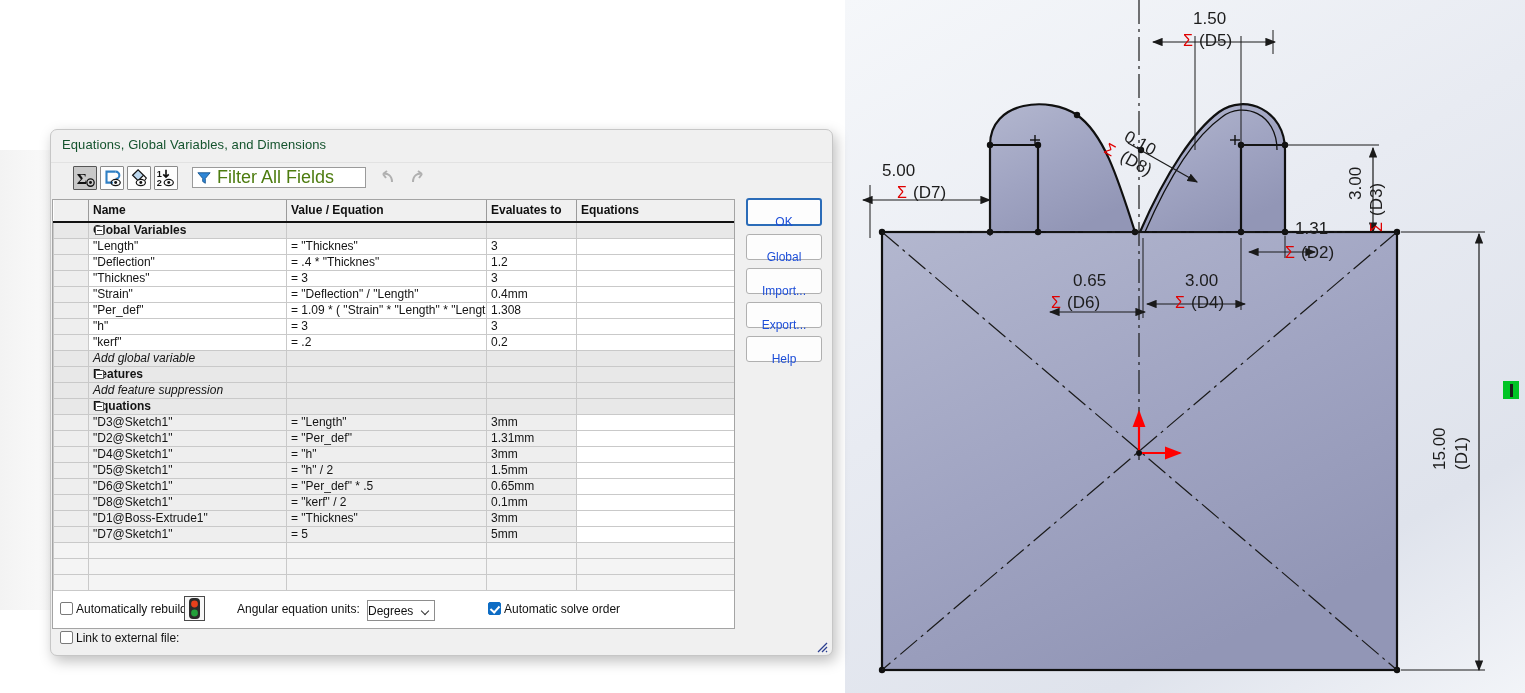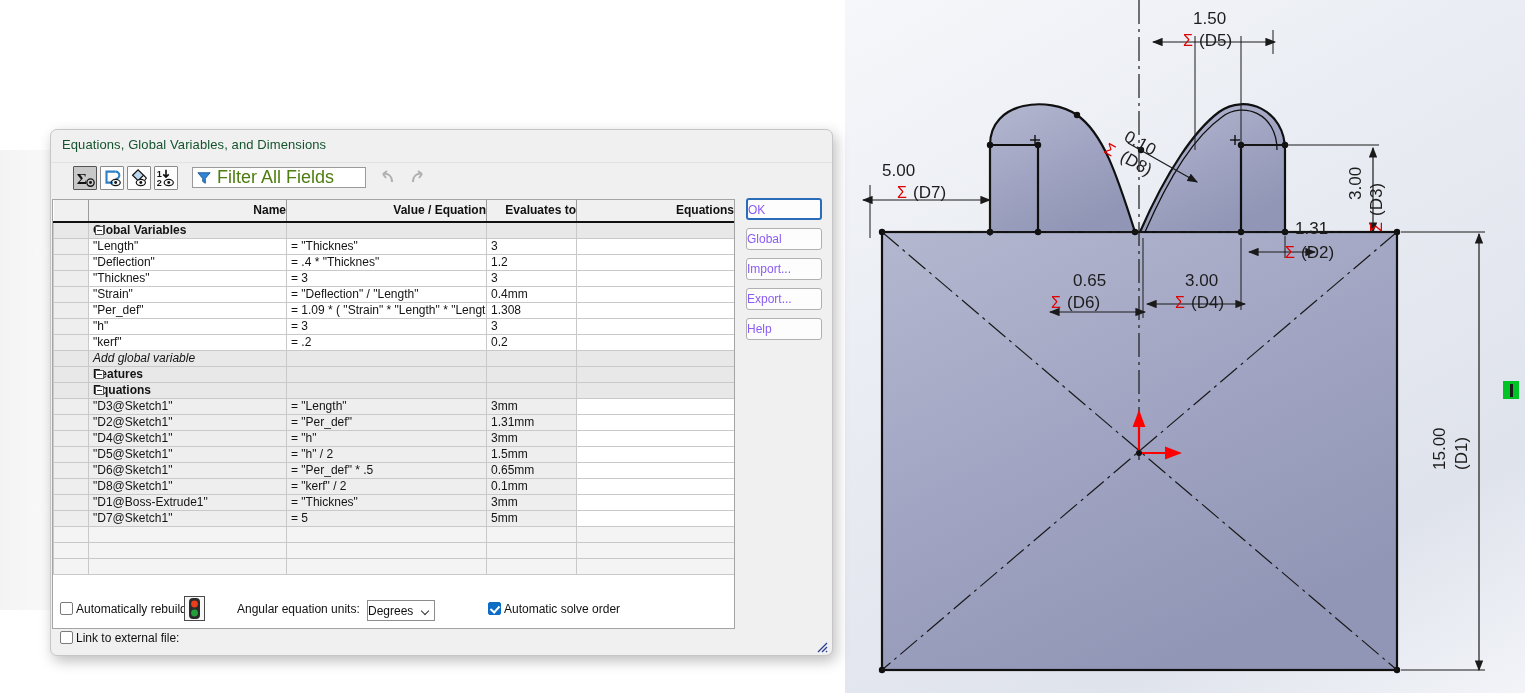--- a/index.html
+++ b/index.html
@@ -87,21 +87,21 @@
   #table-wrap {
     position: absolute; left: 1px; top: 69px;
     width: 683px; height: 430px;
     background: #fff; border: 1px solid #a4a4a4;
     overflow: hidden;
   }
   table#eq-table { border-collapse: collapse; width: 100%; table-layout: fixed; }
   #eq-table th {
     background: #f0f0f0; border: 1px solid #9b9b9b; border-top: none;
     font-size: 12px; font-weight: bold; color: #101010;
-    text-align: right; padding: 2px 0 3px 4px; height: 22px;
+    text-align: left; padding: 2px 0 3px 4px; height: 22px;
     border-bottom: 2px solid #111;
   }
   #eq-table th.sel-col { border-left: none; background: #f0f0f0; }
   #eq-table td {
     border: 1px solid #c9c9c9; height: 16px;
     font-size: 12px; color: #141414;
     padding: 0 0 0 4px; overflow: hidden; white-space: nowrap;
   }
   td.sel-cell { background: #eeeeee; border-left: none; }
   tr.grp td { background: #e8e8e8; font-weight: bold; }
@@ -119,22 +119,22 @@
   tr.placeholder td.nm-indent { padding-left: 36px; }
   td.val { }
   tr.eqrow td.val, tr.eqrow td.nm-indent { background: #eeeeee; }
   tr.blankrow td { background: #f4f4f4; height: 16px; }
 
   
   #btn-col { position: absolute; left: 695px; top: 68px; width: 80px; }
   .dlg-btn {
     display: block; width: 76px; height: 22px; margin-bottom: 8px;
     background: #fdfdfd; border: 1px solid #b0b0b0; border-radius: 3px;
-    font-size: 12px; color: #8b5cf6; font-family: "Liberation Sans", sans-serif;
-    cursor: pointer; text-align: left; line-height: 20px; padding: 0;
+    font-size: 12px; color: #1d4ed8; font-family: "Liberation Sans", sans-serif;
+    cursor: pointer; text-align: center; line-height: 20px; padding: 12px;
   }
   .dlg-btn.primary { border: 2px solid #2b6cb8; }
 
   
   #bottom { position: absolute; left: 0; top: 470px; width: 100%; }
   .cb-row { position: absolute; font-size: 12px; color: #111; }
   .cbox {
     display: inline-block; width: 13px; height: 13px;
     border: 1px solid #7a7a7a; background: #fff;
     vertical-align: -2px; margin-right: 3px; border-radius: 2px;
@@ -470,20 +470,27 @@
               <td></td>
               <td></td>
             </tr>
             <tr class="grp">
               <td class="sel-cell"></td>
               <td class="nm"><span class="expander"></span><span>Features</span></td>
               <td></td>
               <td></td>
               <td></td>
             </tr>
+            <tr class="placeholder">
+              <td class="sel-cell"></td>
+              <td class="nm-indent">Add feature suppression</td>
+              <td></td>
+              <td></td>
+              <td></td>
+            </tr>
             <tr class="grp">
               <td class="sel-cell"></td>
               <td class="nm"><span class="expander"></span><span>Equations</span></td>
               <td></td>
               <td></td>
               <td></td>
             </tr>
             <tr class="eqrow">
               <td class="sel-cell"></td>
               <td class="nm-indent">"D3@Sketch1"</td>

